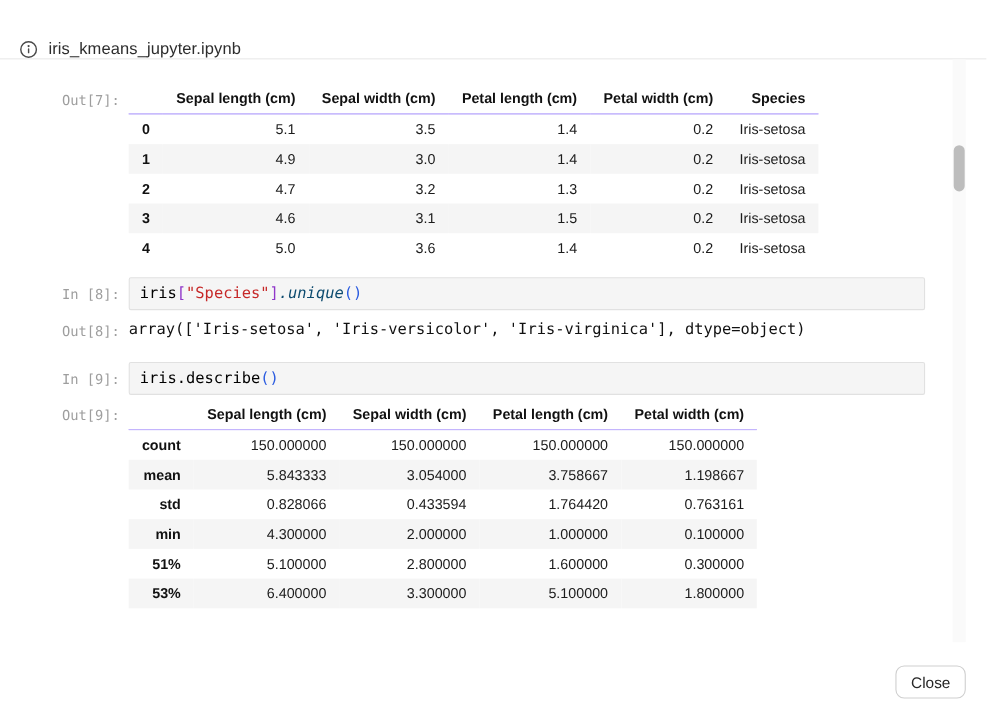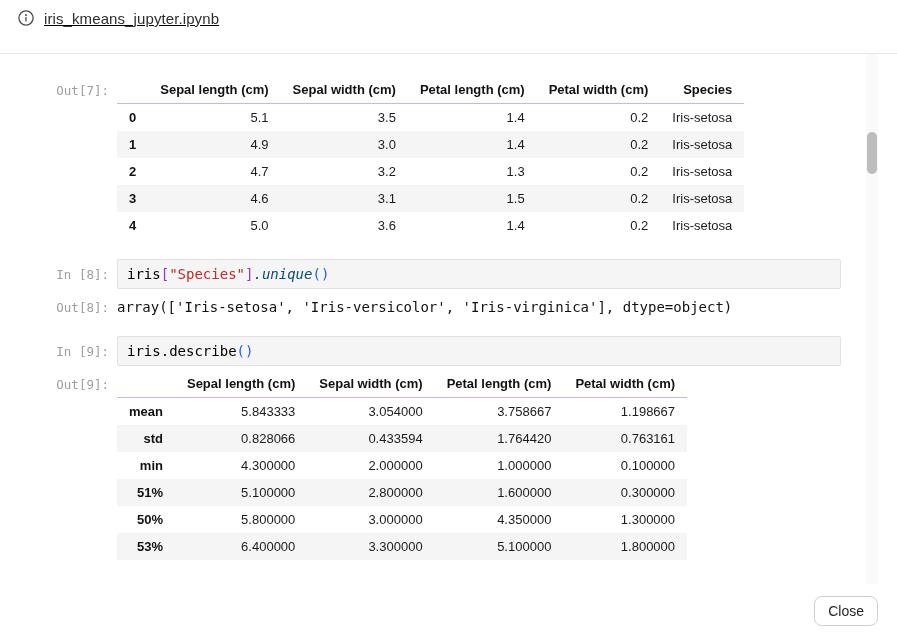--- a/index.html
+++ b/index.html
@@ -1,37 +1,37 @@
 <!DOCTYPE html>
 <html><head>
 <meta charset="utf-8">
 <style>
   * { margin:0; padding:0; box-sizing:border-box; }
   html,body { width:897px; height:643px; background:#fff; font-family:"Liberation Sans", sans-serif; }
   .dialog { width:897px; height:643px; display:flex; flex-direction:column; background:#fff; border-radius:12px; overflow:hidden; }
 
   
-  .dlg-header { height:54px; flex:0 0 54px; display:flex; align-items:flex-start; gap:10px;
-                padding:10px 18px; border-bottom:1px solid #e8e8e8;text-decoration:underline; }
+  .dlg-header { height:54px; flex:0 0 54px; display:flex; align-items:flex-end; gap:10px;
+                padding:0 18px; border-bottom:1px solid #e8e8e8; }
   .info-ic { width:16px; height:16px; display:inline-flex; }
   .dlg-title { font-size:15px; font-weight:500; color:#2d2d2d; letter-spacing:.1px; }
 
   
   .dlg-main { position:relative; height:530px; flex:0 0 530px; overflow:hidden; padding:14px 56px 0 0; }
   .cell { display:flex; align-items:flex-start; }
   .gutter { flex:0 0 117px; width:117px; text-align:right; padding:7px 8px 0 0;
             font-family:"DejaVu Sans Mono","Liberation Mono",monospace; font-size:12.5px; color:#9e9e9e; white-space:pre; }
   .cell-body { flex:1 1 auto; min-width:0; }
 
   
   .codebox { background:#f5f5f5; border:1px solid #e1e1e1; border-radius:2px; padding:5px 9px;
              font-family:"DejaVu Sans Mono","Liberation Mono",monospace; font-size:14px; line-height:18px;
              color:#000; white-space:pre; }
   .mt-table { margin-top:8px; }
-  .mt-code  { margin-top:20px;justify-content:center; }
+  .mt-code  { margin-top:13px;justify-content:center; }
   .mt-out   { margin-top:8px; }
   .mt-code2 { margin-top:20px; }
   .mt-out2  { margin-top:4px; }
 
   
   .out-text { font-family:"DejaVu Sans Mono","Liberation Mono",monospace; font-size:14px; line-height:17px;
               color:#111; white-space:pre; padding-top:2px; }
 
   
   table.df { border-collapse:collapse; font-size:13px; color:#1c1c1c; }
@@ -42,21 +42,21 @@
   table.df.t1 thead th:nth-child(n+2):nth-child(-n+5) { min-width:92px; }
   table.df.t1 thead th:nth-child(6) { min-width:58px; }
   table.df.t2 thead th:nth-child(n+2) { min-width:86px; }
   table.df.t2 tbody th { min-width:24px; }
 
   
   .scroll-track { position:absolute; top:0; right:19px; width:12px; height:530px; background:#fafafa; }
   .scroll-thumb { position:absolute; top:78px; left:1px; width:10px; height:42px; border-radius:5px; background:#bdbdbd; }
 
   
-  .dlg-footer { flex:1 1 auto; display:flex; justify-content:flex-end; align-items:flex-start;
+  .dlg-footer { flex:1 1 auto; display:flex; justify-content:flex-end; align-items:center;
                 padding:12px 19px 0 0; }
   .close-btn { height:30px; padding:0 13px; background:#fff; border:1px solid #cfcfcf; border-radius:8px;
                font-family:"Liberation Sans",sans-serif; font-size:14px; color:#262626; cursor:pointer; }
 </style>
 </head>
 <body>
 
 <div class="dialog">
 
   <div class="dlg-header">
@@ -161,20 +161,27 @@
               <tr>
                 <th></th>
                 <th>Sepal length (cm)</th>
                 <th>Sepal width (cm)</th>
                 <th>Petal length (cm)</th>
                 <th>Petal width (cm)</th>
               </tr>
             </thead>
             <tbody>
               <tr>
+                <th>count</th>
+                <td>150.000000</td>
+                <td>150.000000</td>
+                <td>150.000000</td>
+                <td>150.000000</td>
+              </tr>
+              <tr>
                 <th>mean</th>
                 <td>5.843333</td>
                 <td>3.054000</td>
                 <td>3.758667</td>
                 <td>1.198667</td>
               </tr>
               <tr>
                 <th>std</th>
                 <td>0.828066</td>
                 <td>0.433594</td>
@@ -189,27 +196,20 @@
                 <td>0.100000</td>
               </tr>
               <tr>
                 <th>51%</th>
                 <td>5.100000</td>
                 <td>2.800000</td>
                 <td>1.600000</td>
                 <td>0.300000</td>
               </tr>
               <tr>
-                <th>50%</th>
-                <td>5.800000</td>
-                <td>3.000000</td>
-                <td>4.350000</td>
-                <td>1.300000</td>
-              </tr>
-              <tr>
                 <th>53%</th>
                 <td>6.400000</td>
                 <td>3.300000</td>
                 <td>5.100000</td>
                 <td>1.800000</td>
               </tr>
             </tbody>
           </table>
       </div>
     </div>

